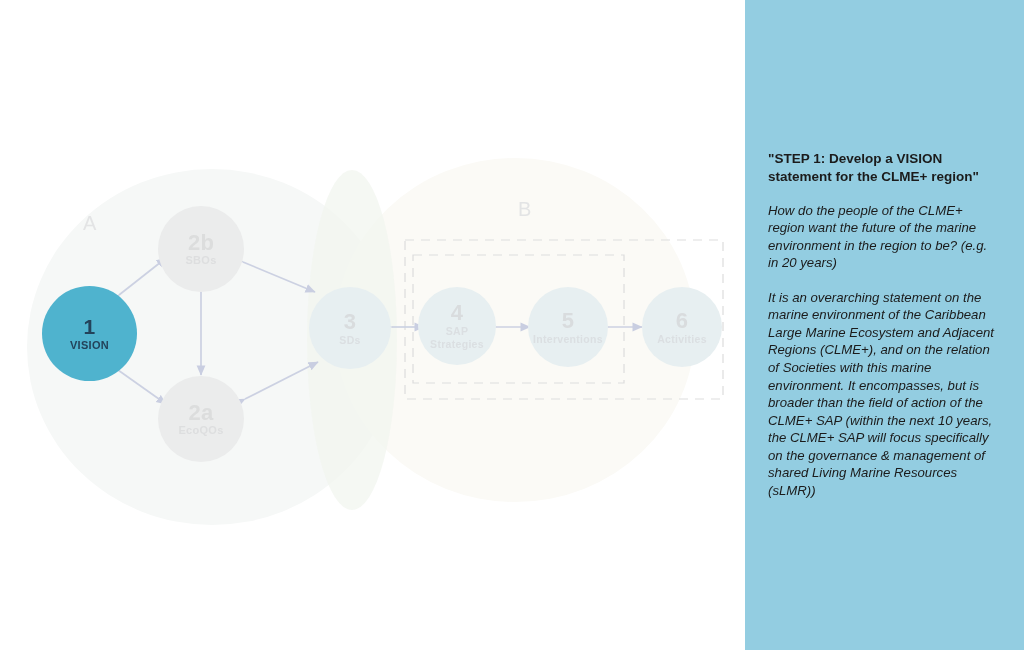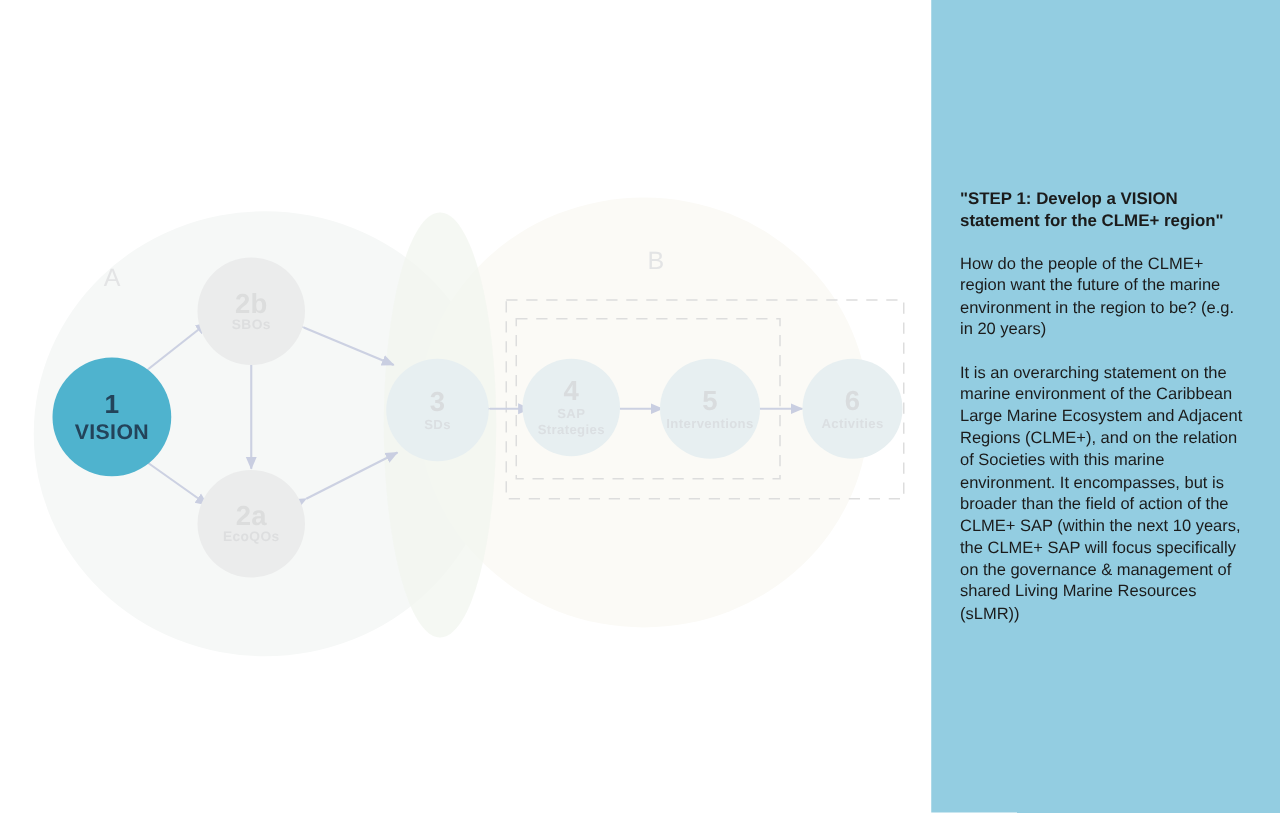--- a/index.html
+++ b/index.html
@@ -57,21 +57,21 @@
   .node.active {
     background: #4fb3ce;
   }
   .node.active .node-num {
     color: #23435a;
     font-size: 21px;
     margin-bottom: 2px;
   }
   .node.active .node-label {
     color: #23435a;
-    font-size: 17px;
+    font-size: 11px;
   }
 
   
   .node.dim-grey {
     background: #ebecec;
   }
   .node.dim-grey .node-num {
     color: #dcdddd;
     font-size: 22px;
     margin-bottom: 1px;
@@ -123,20 +123,21 @@
     font-size: 13.5px;
     font-weight: bold;
     line-height: 1.32;
     margin: 0 0 16px 0;
   }
   #info-panel .panel-para {
     color: #1b1b1b;
     font-size: 13.2px;
     line-height: 1.33;
     margin: 0 0 17px 0;
+    font-style: italic;
   }
   #info-panel .panel-para:last-child { margin-bottom: 12px; }
 </style>
 </head>
 <body>
 
 <div id="diagram-stage">
 
   <svg id="diagram-svg" viewBox="0 0 745 650">
     <defs>

